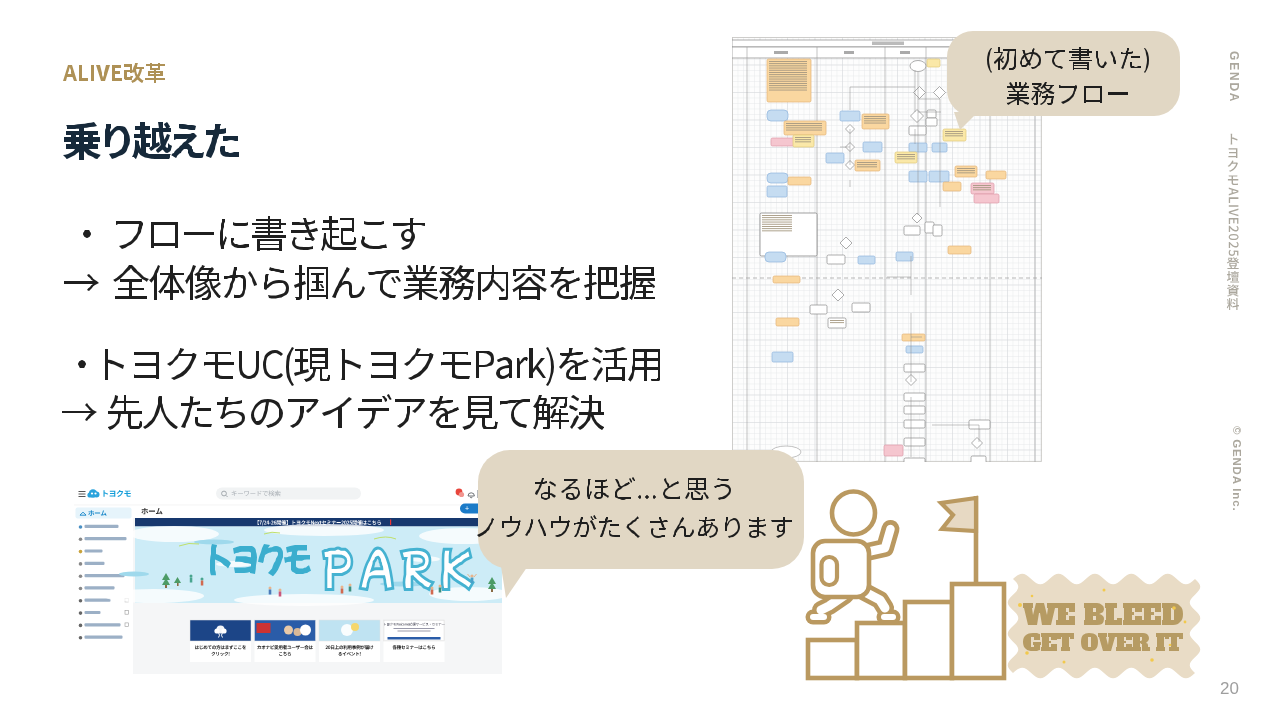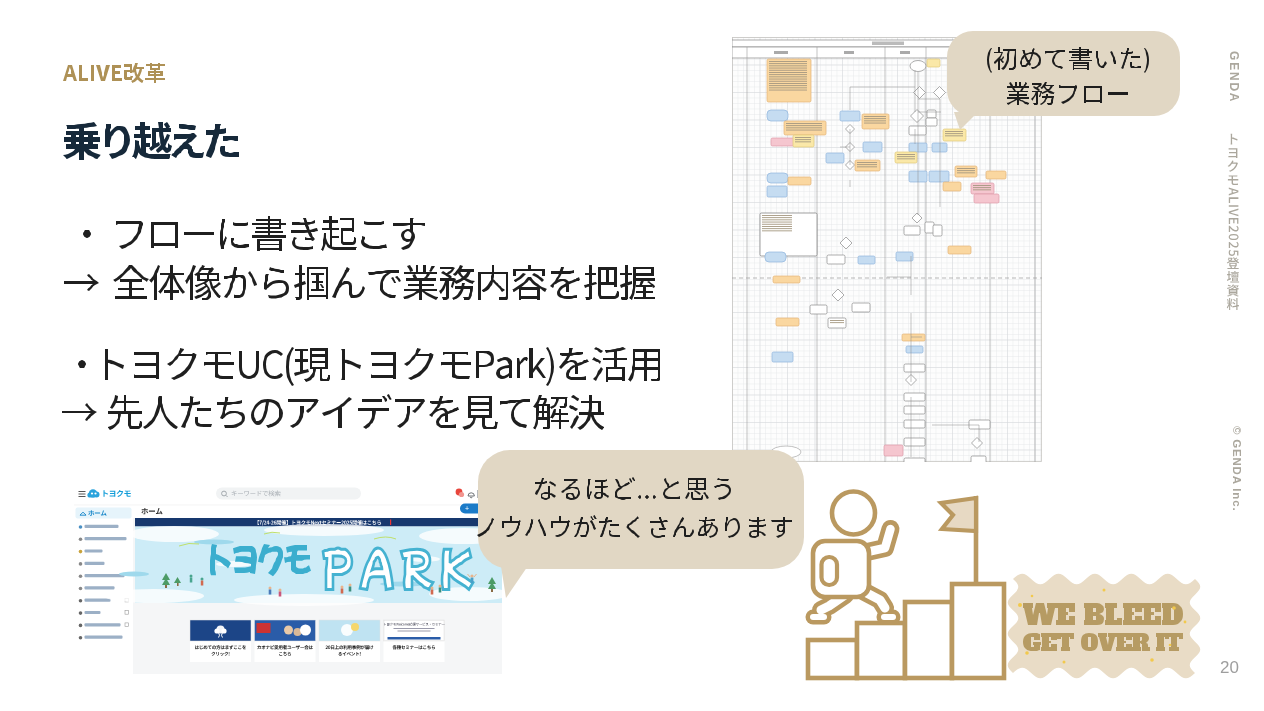--- a/index.html
+++ b/index.html
@@ -13,21 +13,21 @@
 .badge { left:1002px; top:570px; }
 .ov { left:0; top:0; pointer-events:none; z-index:30; }
 .bubble { background:#E1D7C4; border-radius:26px; z-index:20; }
 #bub1 { left:947px; top:31px; width:233px; height:85px; }
 #bub1t { left:952px; top:112px; z-index:20; }
 #bub2 { left:478px; top:450px; width:326px; height:119px; border-radius:32px; }
 #bub2t { left:490px; top:560px; z-index:20; }
 .vtx { color:#ABA79D; font-weight:bold; white-space:nowrap; transform-origin:0 0; }
 #genda { left:1241px; top:51px; font-size:12px; letter-spacing:1.8px; transform:rotate(90deg); }
 #cpy { left:1243px; top:426px; font-size:11.5px; letter-spacing:0.8px; transform:rotate(90deg); }
-#pg { right:25px; top:658px; font-size:17px; color:#9E9E9E; }
+#pg { right:25px; top:679px; font-size:17px; color:#9E9E9E; }
 </style></head>
 <body>
 <div id="page">
 
 <svg class="flow" width="310" height="425" viewBox="0 0 310 425">
 <rect x="0" y="0" width="310" height="425" fill="#FDFDFD"></rect>
 <defs>
         <pattern id="g1" width="5.5" height="5.5" patternUnits="userSpaceOnUse">
 <path d="M5.5 0H0V5.5" fill="none" stroke="#E3E5E8" stroke-width="0.8"></path>
         </pattern>

